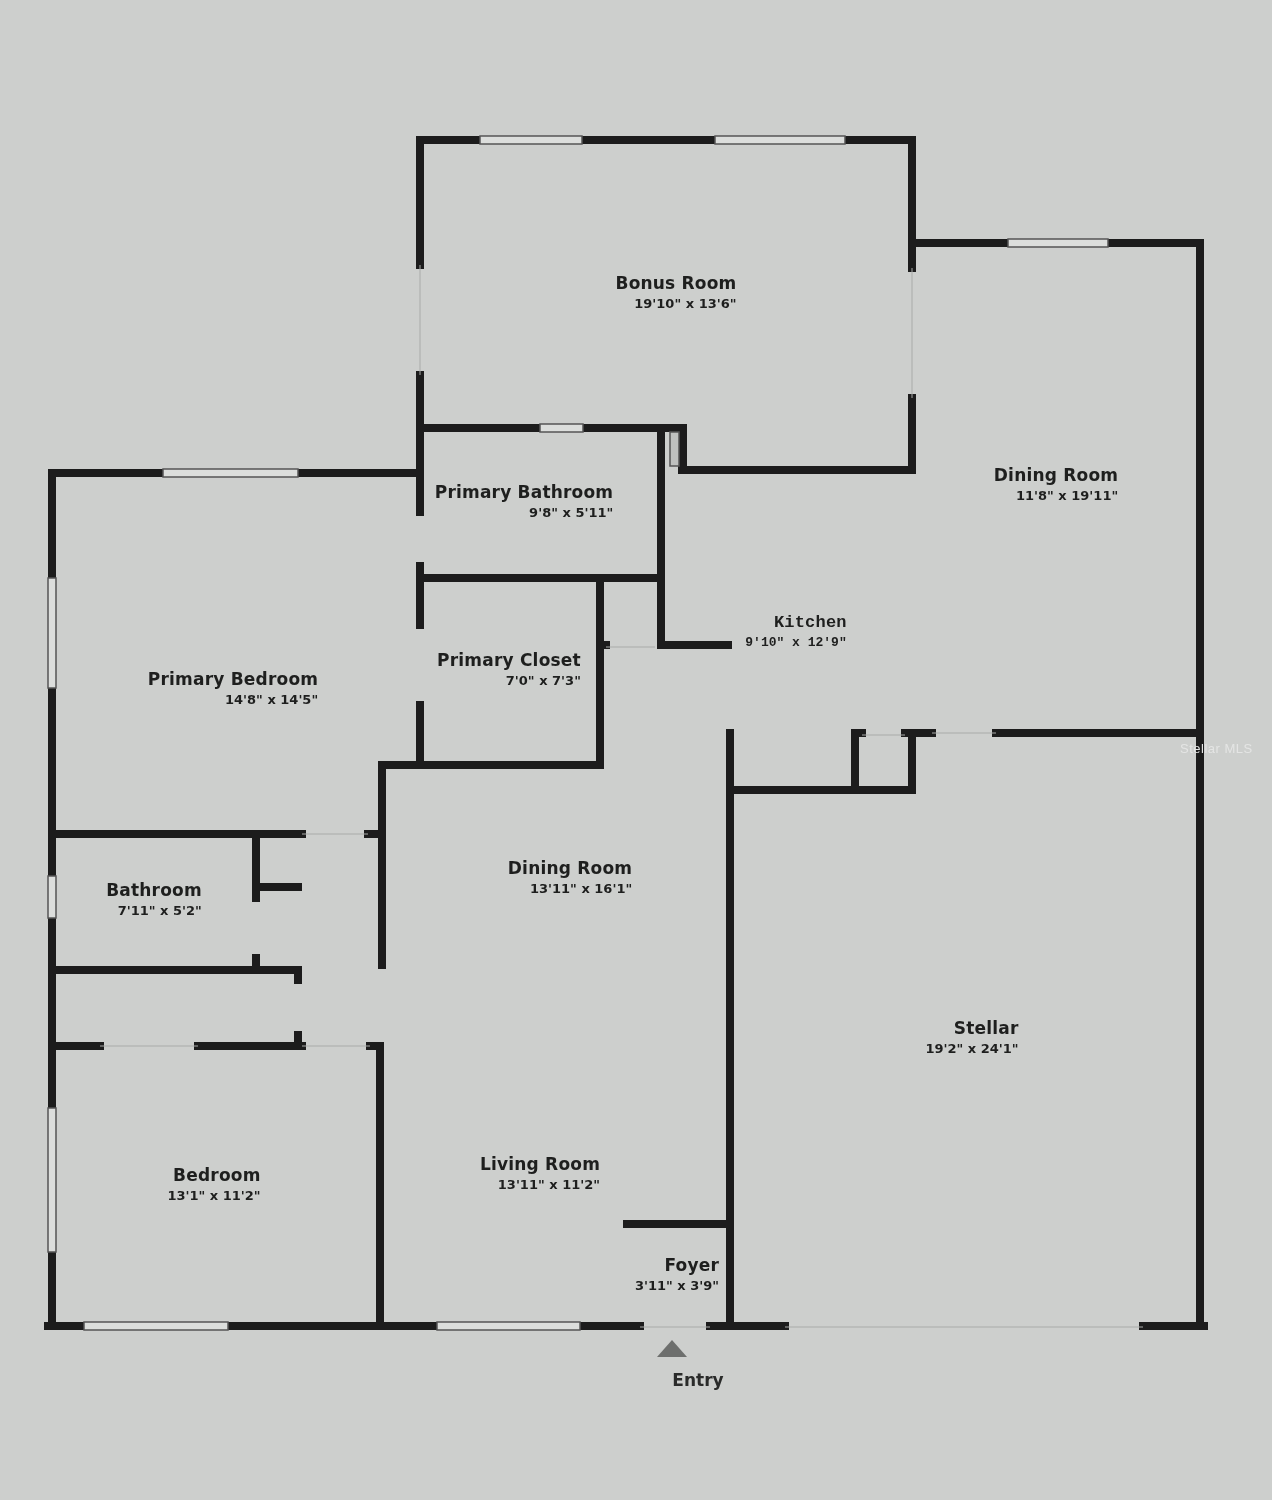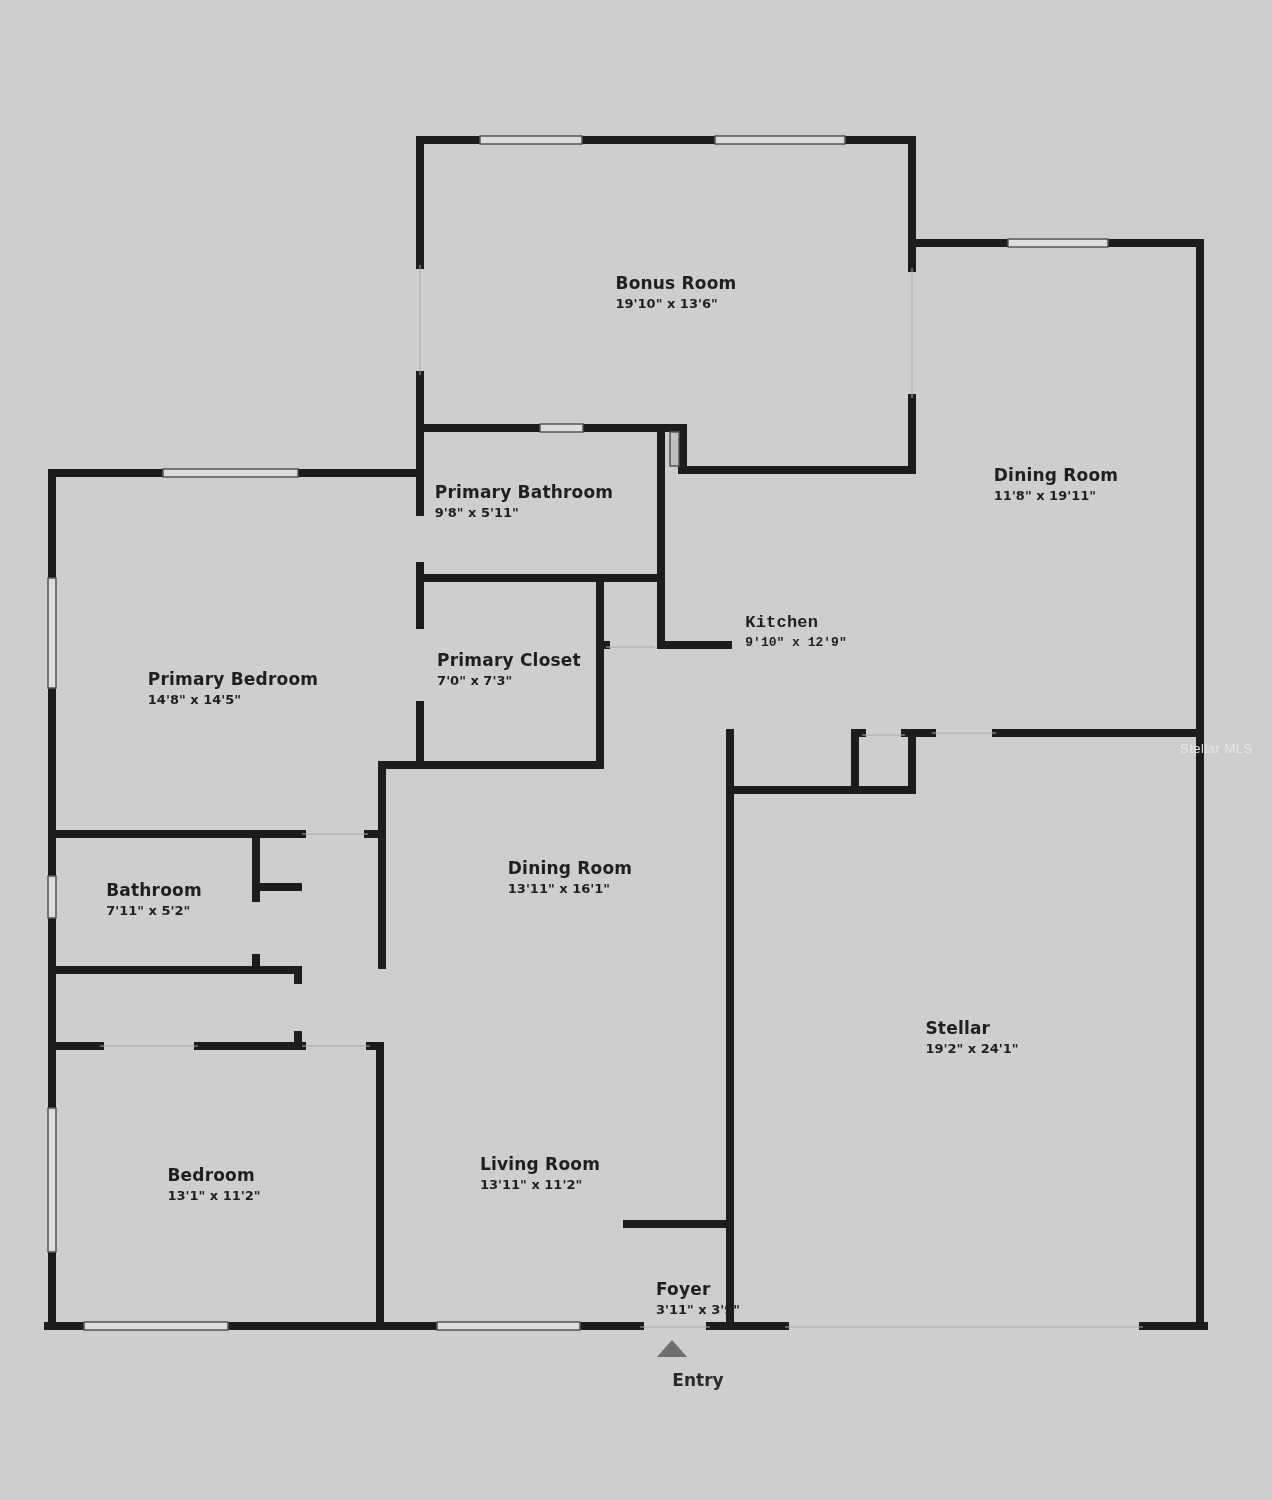--- a/index.html
+++ b/index.html
@@ -7,21 +7,21 @@
     width: 1272px; height: 1500px;
     background: #cdcfcd;
     position: relative;
     overflow: hidden;
     font-family: "DejaVu Sans", sans-serif;
   }
   #plan { position: absolute; left: 0; top: 0; }
   .room-label {
     position: absolute;
     transform: translateX(-50%);
-    text-align: left;
+    text-align: right;
     color: #1e1f1e;
     white-space: nowrap;
   }
   .room-name { font-size: 17px; font-weight: bold; letter-spacing: 0.2px; display: block; }
   .room-dims { font-size: 13px; font-weight: bold; display: block; margin-top: 3px; }
   .entry-label {
     position: absolute; transform: translateX(-50%);
     font-size: 17px; font-weight: bold; color: #2a2b2a;
   }
   .watermark {
@@ -164,19 +164,19 @@
   <span class="room-dims">19'2" x 24'1"</span>
 </div>
 <div class="room-label" style="left:214px; top:1165px;">
   <span class="room-name">Bedroom</span>
   <span class="room-dims">13'1" x 11'2"</span>
 </div>
 <div class="room-label" style="left:540px; top:1154px;">
   <span class="room-name">Living Room</span>
   <span class="room-dims">13'11" x 11'2"</span>
 </div>
-<div class="room-label" style="left:698px; top:1255px;margin-top:24px;">
+<div class="room-label" style="left:677px; top:1255px;">
   <span class="room-name">Foyer</span>
   <span class="room-dims">3'11" x 3'9"</span>
 </div>
 
 <div class="entry-label" style="left:673px; top:1370px;margin-left:25px;">Entry</div>
 <div class="watermark" style="left:1180px; top:741px;">Stellar MLS</div>
 
 </body></html>

